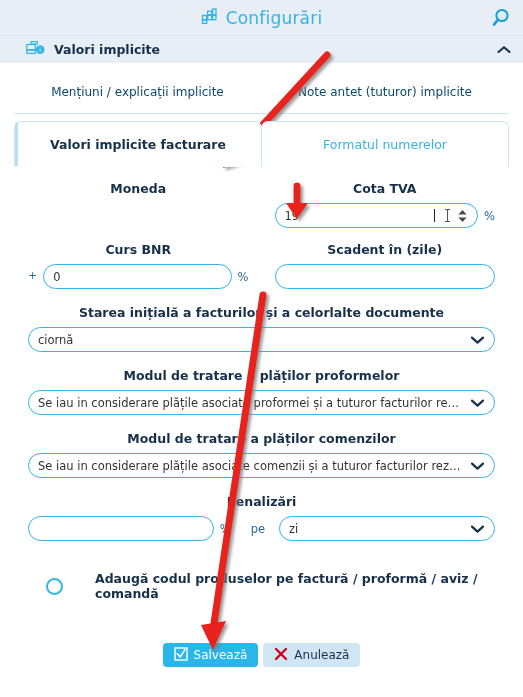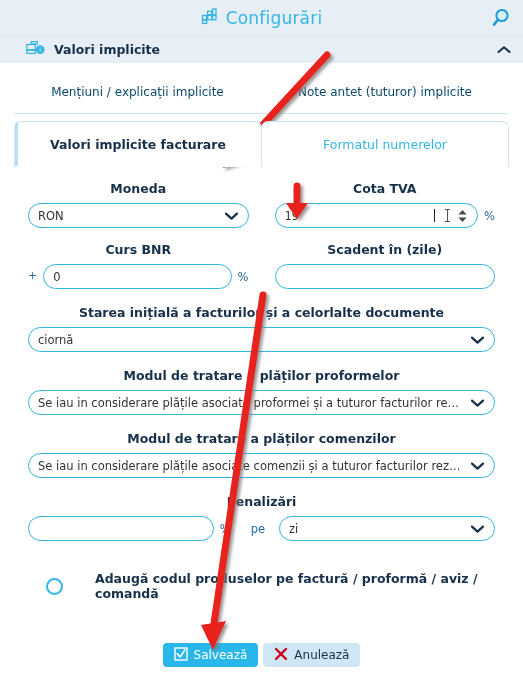--- a/index.html
+++ b/index.html
@@ -207,30 +207,20 @@
         <span>Formatul numerelor</span>
       </div>
     </div>
   </div>
 
   <div class="form">
 
     <div class="frow">
       <div class="fcol">
         <div class="flabel">Moneda</div>
-        <div class="ctl">
-          <div class="pill">
-            <span class="val">RON</span>
-            <span class="chev-dd">
-              <svg width="15" height="10" viewBox="0 0 15 10">
-                  <polyline points="2,2.6 7.5,7.6 13,2.6" fill="none" stroke="#16304a" stroke-width="2.2" stroke-linecap="round" stroke-linejoin="round"></polyline>
-                </svg>
-            </span>
-          </div>
-        </div>
       </div>
 
       <div class="fcol">
         <div class="flabel">Cota TVA</div>
         <div class="ctl">
           <div class="pill">
             <span class="val">19</span>
             <span class="caret"></span>
             <span class="ibeam">
               <svg width="7" height="15" viewBox="0 0 7 15">

